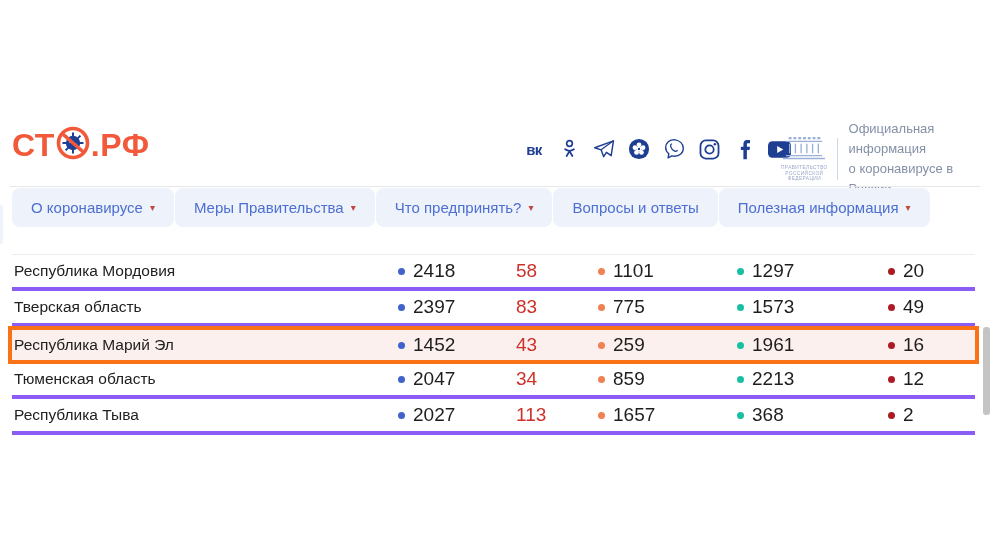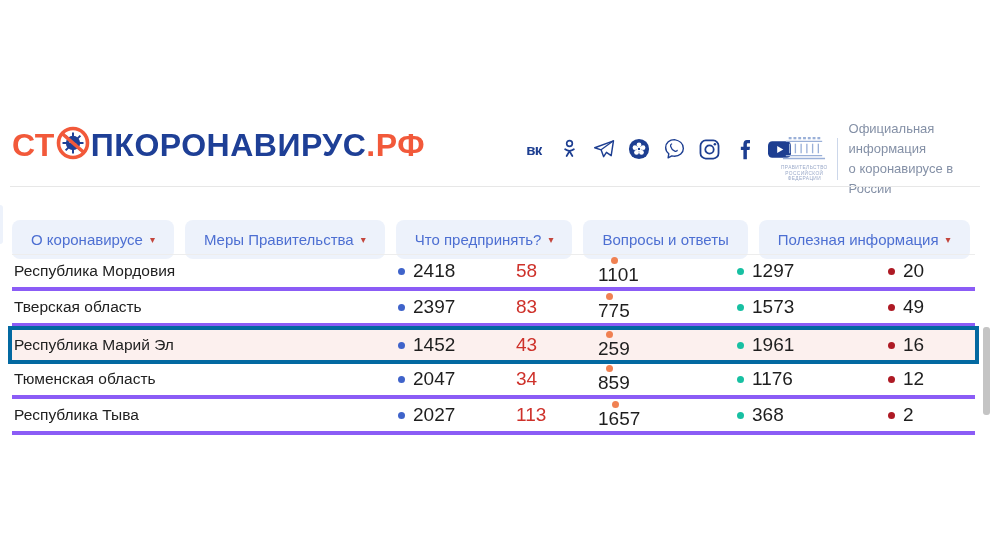--- a/index.html
+++ b/index.html
@@ -22,43 +22,43 @@
 
   .gov { position:absolute; left:781px; top:119px; display:flex; align-items:center; }
   .gov-emblem { width:52px; text-align:center; }
   .gov-caption { font-size:4.8px; line-height:5.6px; color:#9AA9C9; letter-spacing:.4px; margin-top:1px; }
   .gov-divider { width:1px; height:42px; background:#CCD7EA; margin:0 11px 0 9px; }
   .gov-info { font-size:13px; line-height:20px; color:#8490A6; }
 
   .header-divider { position:absolute; left:10px; right:10px; top:186px; height:1px; background:#E7E7E7; }
 
   
-  .nav { position:absolute; left:12px; top:220px; display:flex; gap:11px; }
+  .nav { position:absolute; left:12px; top:188px; display:flex; gap:1px; }
   .nav-btn { height:39px; display:inline-flex; align-items:center; padding:0 19px;
              background:#EDF2FB; border:none; border-radius:8px; color:#4D6FD2;
              font-size:15px; font-family:"Liberation Sans", sans-serif; cursor:pointer; white-space:nowrap; }
   .nav-caret { font-size:10px; color:#C4463C; margin-left:7px; }
   .nav-sliver { position:absolute; left:0; top:205px; width:3px; height:39px;
                 background:#EDF2FB; border-radius:0 3px 3px 0; }
 
   
   .regions { position:absolute; left:12px; top:254px; width:963px; border-top:1px solid #EDEDED; }
   .row { position:relative; height:36px; display:flex; align-items:center;
          border-bottom:4px solid #8b5cf6; cursor:pointer; }
   .row .region { position:absolute; left:2px; font-size:15.5px; color:#212121; }
   .cell { position:absolute; display:flex; align-items:center; font-size:19px;
           font-weight:500; color:#1E1E1E; }
   .cell .dot { width:7px; height:7px; border-radius:50%; margin-right:8px; }
   .cell.c1 { left:386px; } .cell.c1 .dot { background:#3F63CA; }
   .cell.c2 { left:504px; color:#CE312A; }
-  .cell.c3 { left:586px;flex-direction:column; } .cell.c3 .dot { background:#F08152; }
+  .cell.c3 { left:586px; } .cell.c3 .dot { background:#F08152; }
   .cell.c4 { left:725px; } .cell.c4 .dot { background:#17C0A2; }
   .cell.c5 { left:876px; } .cell.c5 .dot { background:#AE1A24; }
 
-  .row.highlighted { height:38px; margin:-1px -4px; border:4px solid #0369a1;
+  .row.highlighted { height:38px; margin:-1px -4px; border:4px solid #f97316;
                      background:#FCF0EE; z-index:2; }
 
   
   .scroll-thumb { position:absolute; right:0; top:327px; width:7px; height:88px;
                   background:#C4C4C4; border-radius:3px; cursor:grab; }
 </style>
 </head>
 <body>
 
 <div class="page">
@@ -71,21 +71,20 @@
         <line x1="17" y1="6.5" x2="17" y2="27.5"></line>
         <line x1="6.5" y1="17" x2="27.5" y2="17"></line>
         <line x1="9.6" y1="9.6" x2="24.4" y2="24.4"></line>
         <line x1="24.4" y1="9.6" x2="9.6" y2="24.4"></line>
       </g>
       <circle cx="17" cy="17" r="7.2" fill="#1E3F96"></circle>
       <circle cx="14.5" cy="15.5" r="1.4" fill="#fff"></circle>
       <circle cx="19.5" cy="18.5" r="1.1" fill="#fff"></circle>
       <line x1="5.5" y1="7" x2="28.5" y2="27" stroke="#F2593A" stroke-width="3.6"></line>
     </svg></span>
-    <span class="navy">ПКОРОНАВИРУС</span>
     <span class="orange">.РФ</span>
   </div>
 
   <div class="social">
     <span class="si">
         <span class="si-vk-text">вк</span>
       </span>
     <span class="si">
         <svg width="15" height="22" viewBox="0 0 20 26" fill="none" stroke="#1D3E91">
       <circle cx="10" cy="5.6" r="3.8" stroke-width="2.2"></circle>
@@ -280,21 +279,21 @@
         </span>
       <span class="cell c2">
           <span>34</span>
         </span>
       <span class="cell c3">
           <span class="dot"></span>
           <span>859</span>
         </span>
       <span class="cell c4">
           <span class="dot"></span>
-          <span>1176</span>
+          <span>2213</span>
         </span>
       <span class="cell c5">
           <span class="dot"></span>
           <span>12</span>
         </span>
     </div>
 
     <div class="row">
       <span class="region">Республика Тыва</span>
       <span class="cell c1">

